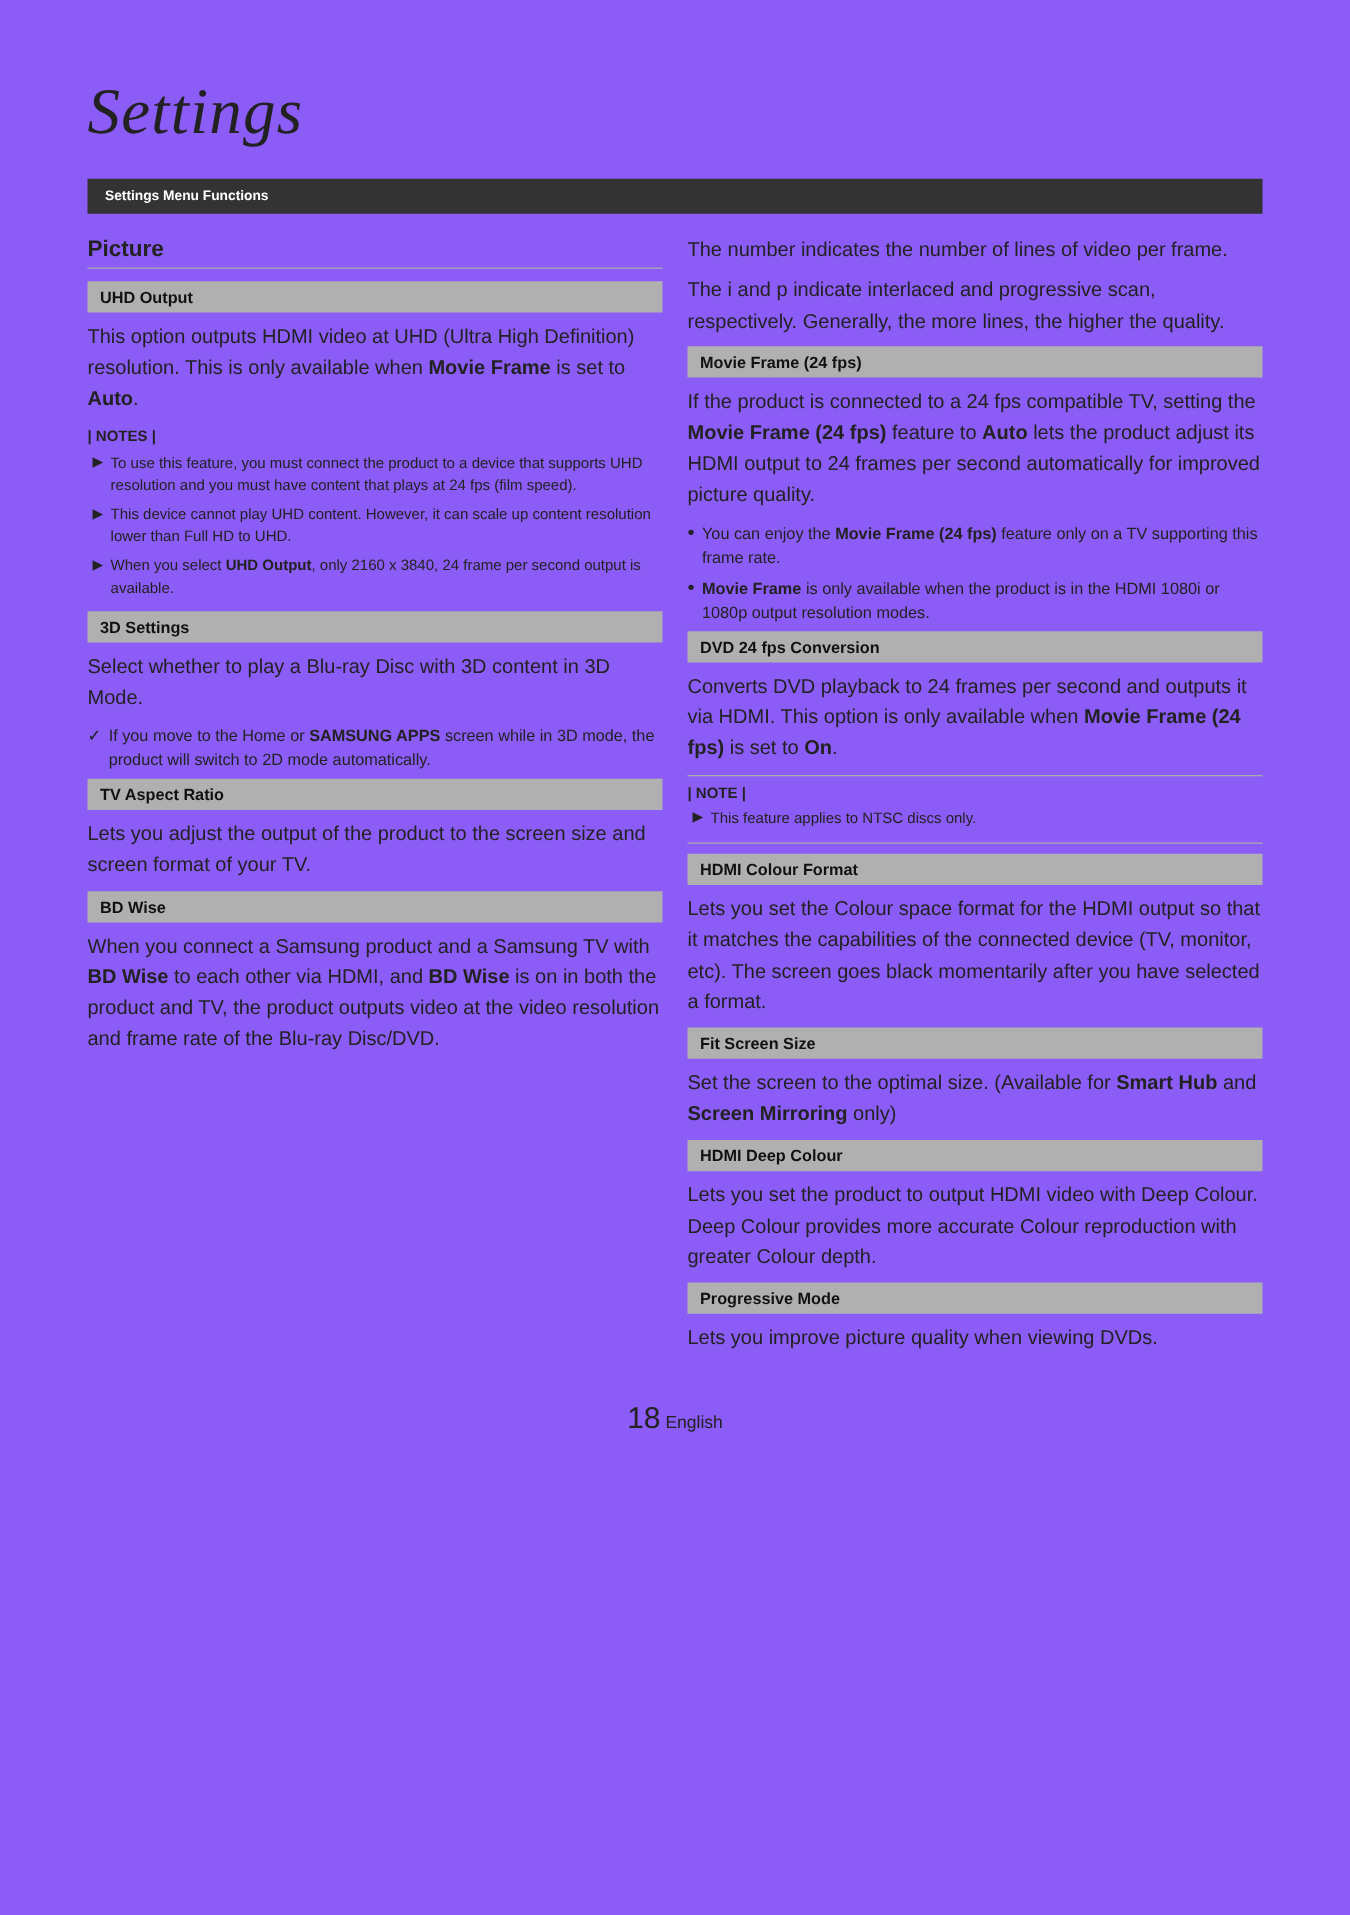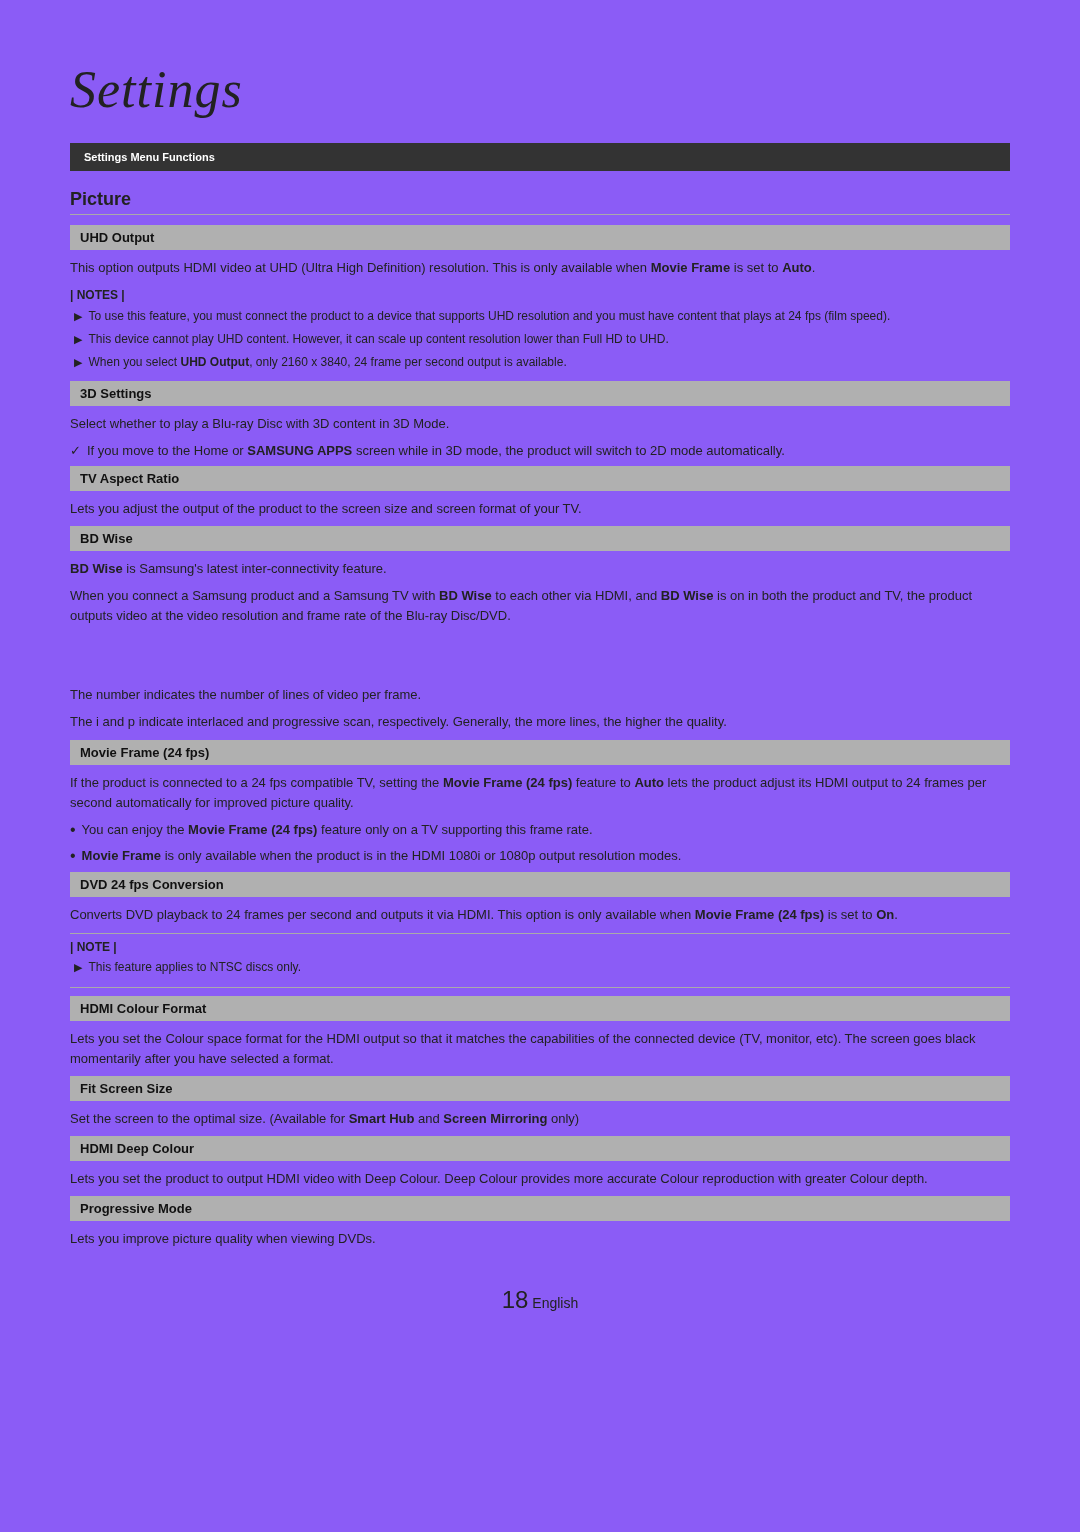--- a/index.html
+++ b/index.html
@@ -35,22 +35,21 @@
       background: #333;
       color: #fff;
       font-size: 11px;
       font-weight: bold;
       padding: 8px 14px;
       margin-bottom: 18px;
     }
 
     .two-col {
       display: flex;
-      gap: 52px;
-      flex-direction: column;
+      gap: 20px;
     }
 
     .col-left {
       flex: 1;
       min-width: 0;
     }
 
     .col-right {
       flex: 1;
       min-width: 0;
@@ -73,21 +72,21 @@
     .picture-header {
       font-size: 18px;
       font-weight: bold;
       color: #222;
       margin-bottom: 10px;
       padding-bottom: 4px;
       border-bottom: 1px solid #aaa;
     }
 
     p {
-      font-size: 13px;
+      font-size: 16px;
       line-height: 1.55;
       margin-bottom: 7px;
       color: #222;
     }
 
     .notes-block {
       margin: 10px 0;
     }
 
     .notes-label {
@@ -214,21 +213,20 @@
         </div>
       </div>
 
       <div>
         <div class="subsection-title">TV Aspect Ratio</div>
         <p>Lets you adjust the output of the product to the screen size and screen format of your TV.</p>
       </div>
 
       <div>
         <div class="subsection-title">BD Wise</div>
-        <p><b>BD Wise</b> is Samsung's latest inter-connectivity feature.</p>
         <p>When you connect a Samsung product and a Samsung TV with <b>BD Wise</b> to each other via HDMI, and <b>BD Wise</b> is on in both the product and TV, the product outputs video at the video resolution and frame rate of the Blu-ray Disc/DVD.</p>
       </div>
 
 
     </div>
 
     <div class="col-right">
 
       <p>The number indicates the number of lines of video per frame.</p>
       <p>The i and p indicate interlaced and progressive scan, respectively. Generally, the more lines, the higher the quality.</p>

